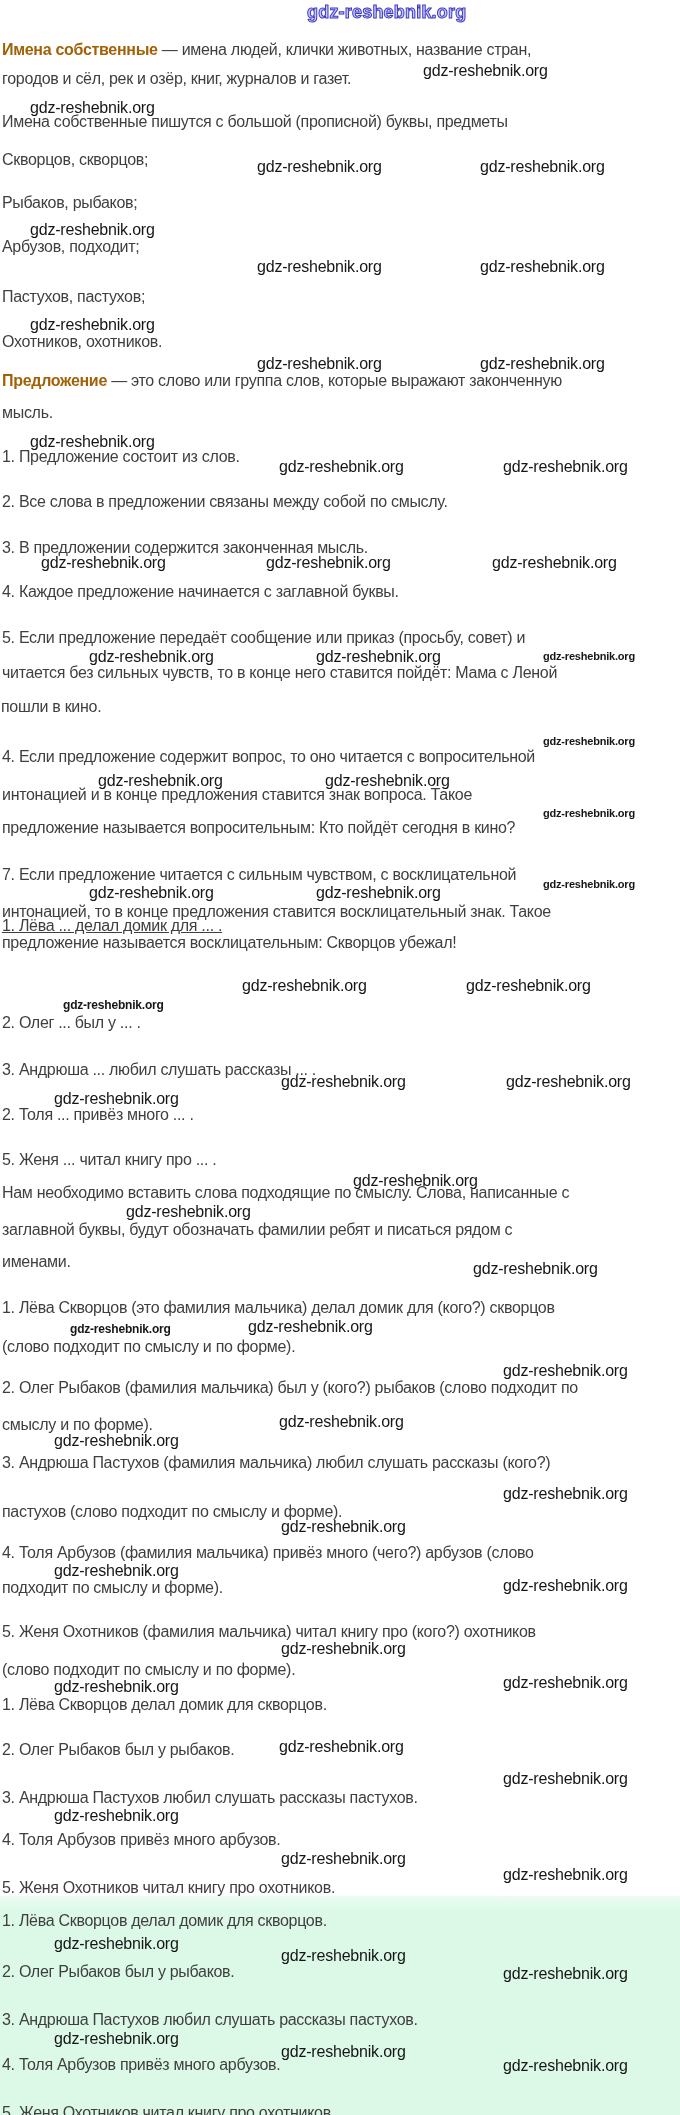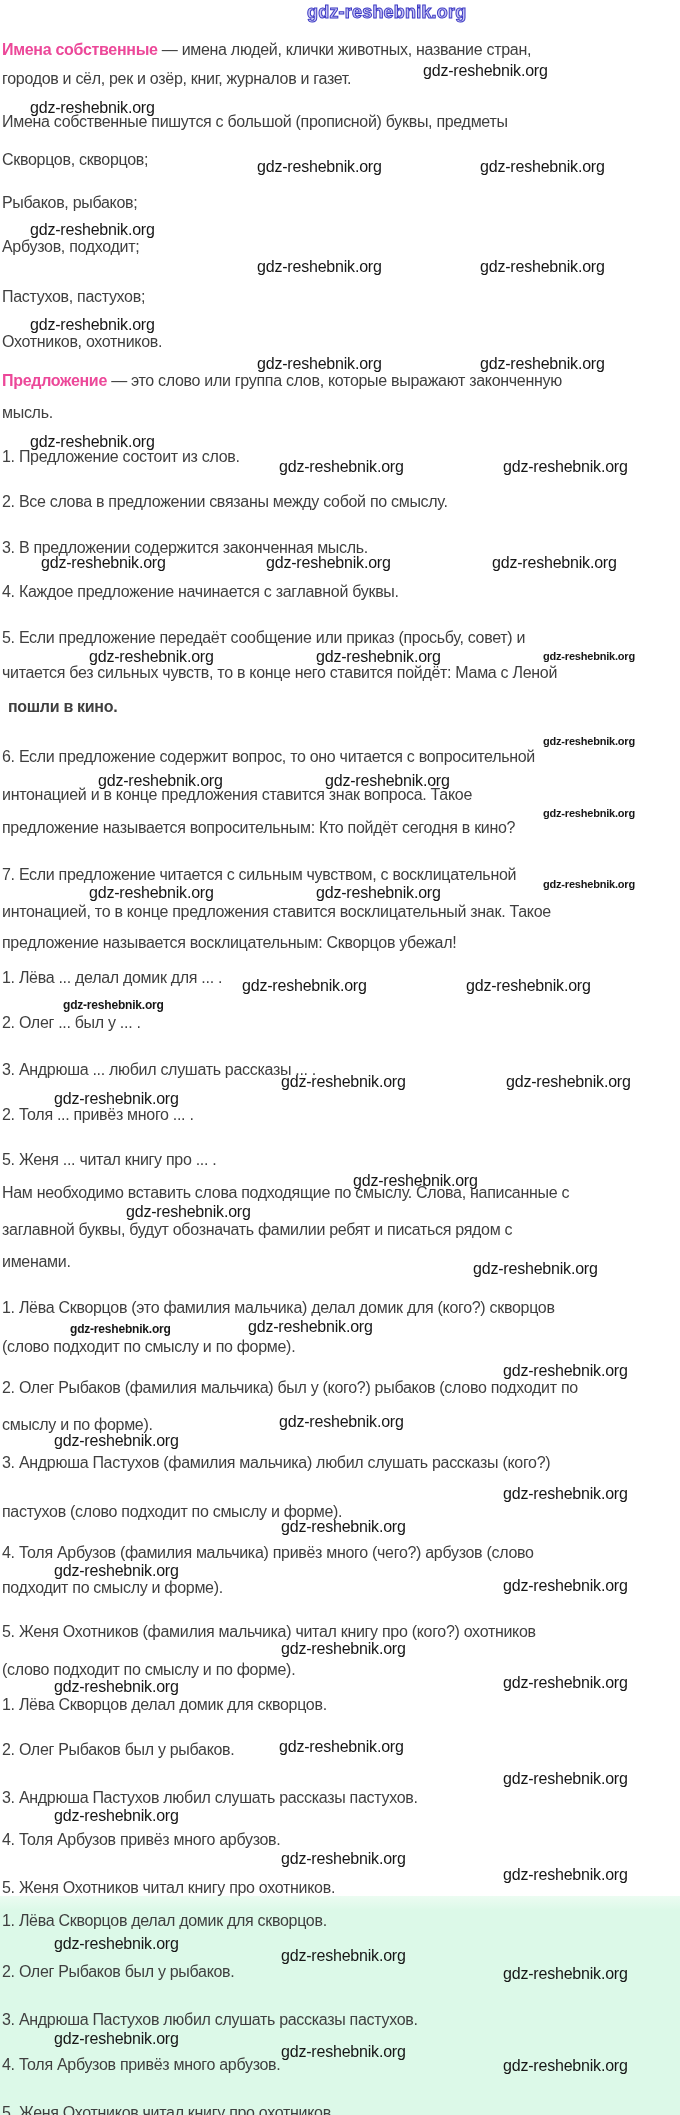--- a/index.html
+++ b/index.html
@@ -18,21 +18,21 @@
     background:linear-gradient(to bottom,#ecfcf2 0px,#dcf9e8 14px,#dcf9e8 100%);
   }
   .line{
     position:absolute;
     white-space:nowrap;
     font-size:16px;
     line-height:20px;
     letter-spacing:-0.3px;
     color:#3f3f3f;
   }
-  .line b{font-weight:bold;color:#ec4899;}
+  .line b{font-weight:bold;color:#a16207;}
   .wm{
     position:absolute;
     white-space:nowrap;
     color:#161616;
     letter-spacing:-0.2px;
   }
   .wm.lg{font-size:16px;font-weight:400;}
   .wm.md{font-size:12px;font-weight:700;}
   .wm.sm{font-size:11px;font-weight:600;}
   .header-wm{
@@ -62,28 +62,28 @@
       <div class="line" style="left: 2px; top: 287px;">Пастухов, пастухов;</div>
       <div class="line" style="left: 2px; top: 332px;">Охотников, охотников.</div>
       <div class="line" style="left: 2px; top: 371px;"><b>Предложение</b> — это слово или группа слов, которые выражают законченную</div>
       <div class="line" style="left: 2px; top: 403px;">мысль.</div>
       <div class="line" style="left: 2px; top: 447px;">1. Предложение состоит из слов.</div>
       <div class="line" style="left: 2px; top: 492px;">2. Все слова в предложении связаны между собой по смыслу.</div>
       <div class="line" style="left: 2px; top: 538px;">3. В предложении содержится законченная мысль.</div>
       <div class="line" style="left: 2px; top: 582px;">4. Каждое предложение начинается с заглавной буквы.</div>
       <div class="line" style="left: 2px; top: 628px;">5. Если предложение передаёт сообщение или приказ (просьбу, совет) и</div>
       <div class="line" style="left: 2px; top: 663px;">читается без сильных чувств, то в конце него ставится пойдёт: Мама с Леной</div>
-      <div class="line" style="left: 8px; top: 697px; font-weight: bold;">пошли в кино.</div>
-      <div class="line" style="left: 2px; top: 747px;">6. Если предложение содержит вопрос, то оно читается с вопросительной</div>
+      <div class="line" style="left: 1px; top: 697px;">пошли в кино.</div>
+      <div class="line" style="left: 2px; top: 747px;">4. Если предложение содержит вопрос, то оно читается с вопросительной</div>
       <div class="line" style="left: 2px; top: 785px;">интонацией и в конце предложения ставится знак вопроса. Такое</div>
       <div class="line" style="left: 2px; top: 818px;">предложение называется вопросительным: Кто пойдёт сегодня в кино?</div>
       <div class="line" style="left: 2px; top: 865px;">7. Если предложение читается с сильным чувством, с восклицательной</div>
       <div class="line" style="left: 2px; top: 902px;">интонацией, то в конце предложения ставится восклицательный знак. Такое</div>
       <div class="line" style="left: 2px; top: 933px;">предложение называется восклицательным: Скворцов убежал!</div>
-      <div class="line" style="left: 2px; top: 968px;">1. Лёва ... делал домик для ... .</div>
+      <div class="line" style="left: 2px; top: 916px; text-decoration: underline;">1. Лёва ... делал домик для ... .</div>
       <div class="line" style="left: 2px; top: 1013px;">2. Олег ... был у ... .</div>
       <div class="line" style="left: 2px; top: 1060px;">3. Андрюша ... любил слушать рассказы ... .</div>
       <div class="line" style="left: 2px; top: 1105px;">2. Толя ... привёз много ... .</div>
       <div class="line" style="left: 2px; top: 1150px;">5. Женя ... читал книгу про ... .</div>
       <div class="line" style="left: 2px; top: 1183px;">Нам необходимо вставить слова подходящие по смыслу. Слова, написанные с</div>
       <div class="line" style="left: 2px; top: 1220px;">заглавной буквы, будут обозначать фамилии ребят и писаться рядом с</div>
       <div class="line" style="left: 2px; top: 1252px;">именами.</div>
       <div class="line" style="left: 2px; top: 1298px;">1. Лёва Скворцов (это фамилия мальчика) делал домик для (кого?) скворцов</div>
       <div class="line" style="left: 2px; top: 1337px;">(слово подходит по смыслу и по форме).</div>
       <div class="line" style="left: 2px; top: 1378px;">2. Олег Рыбаков (фамилия мальчика) был у (кого?) рыбаков (слово подходит по</div>

